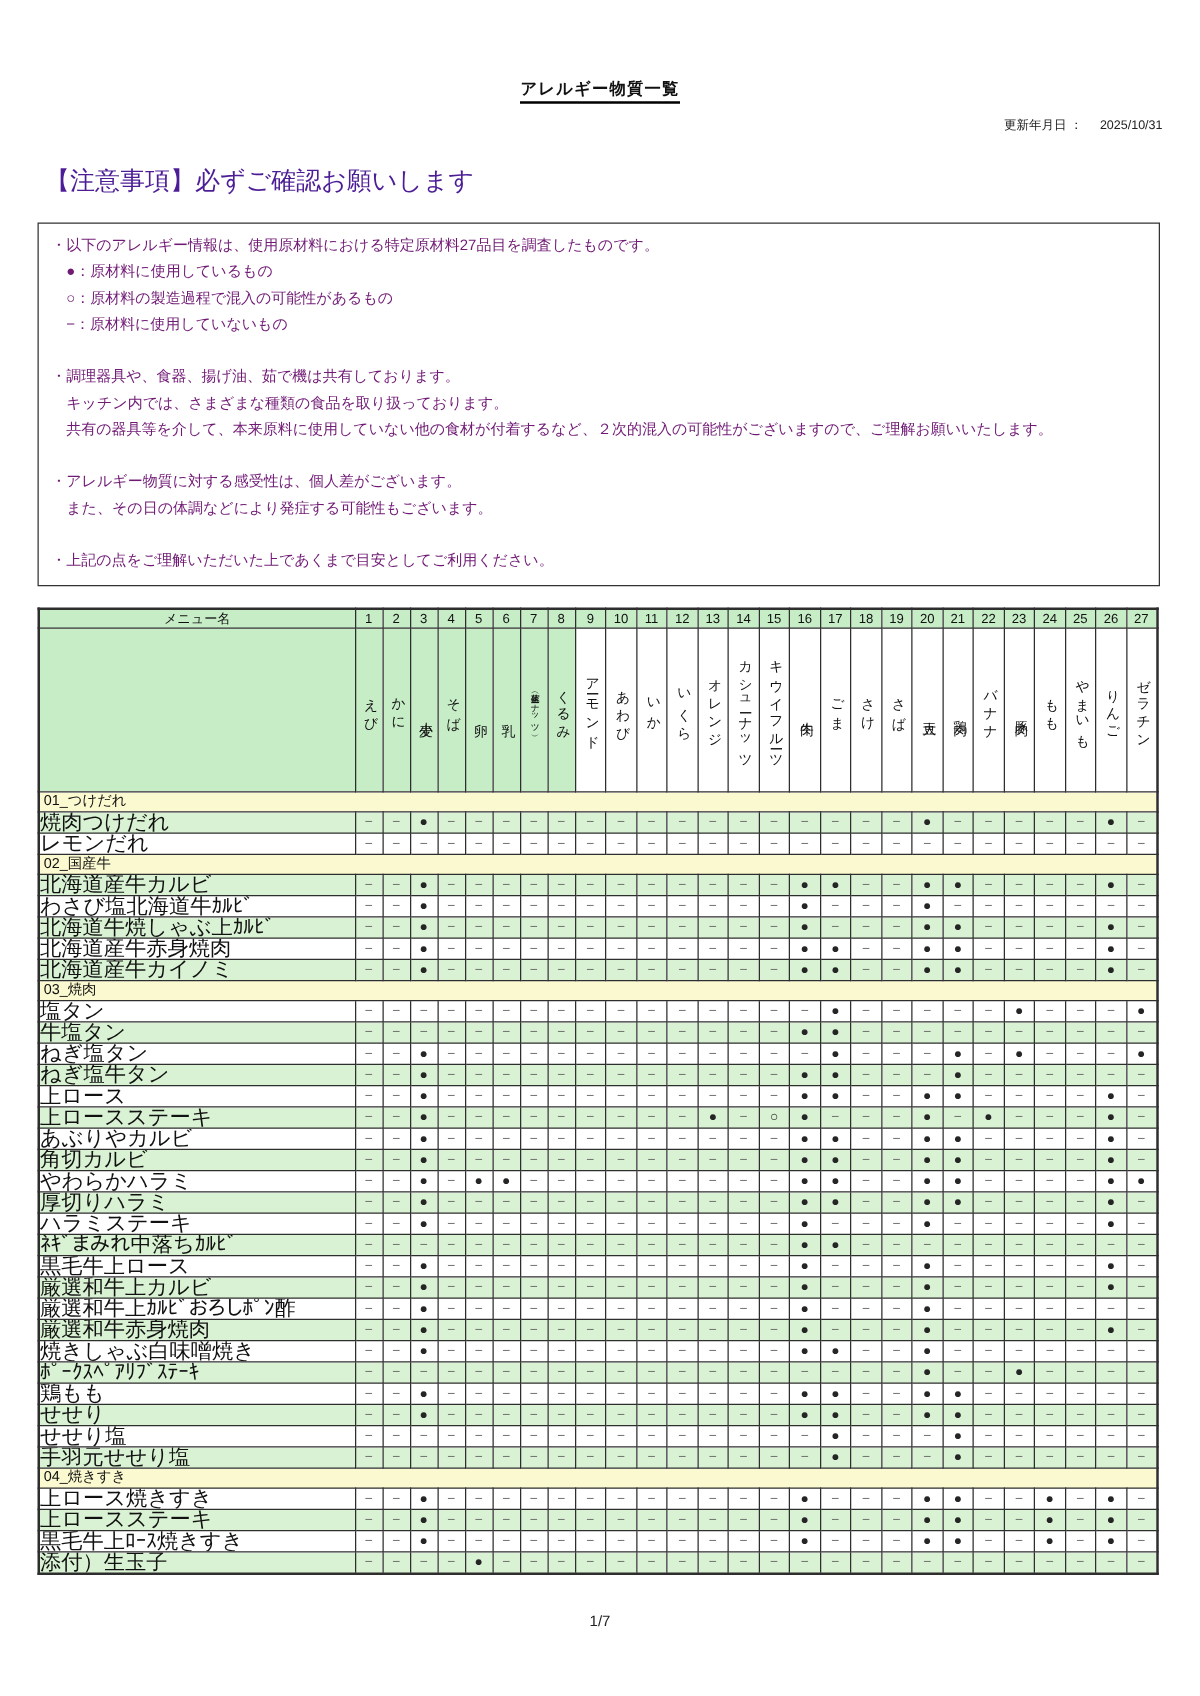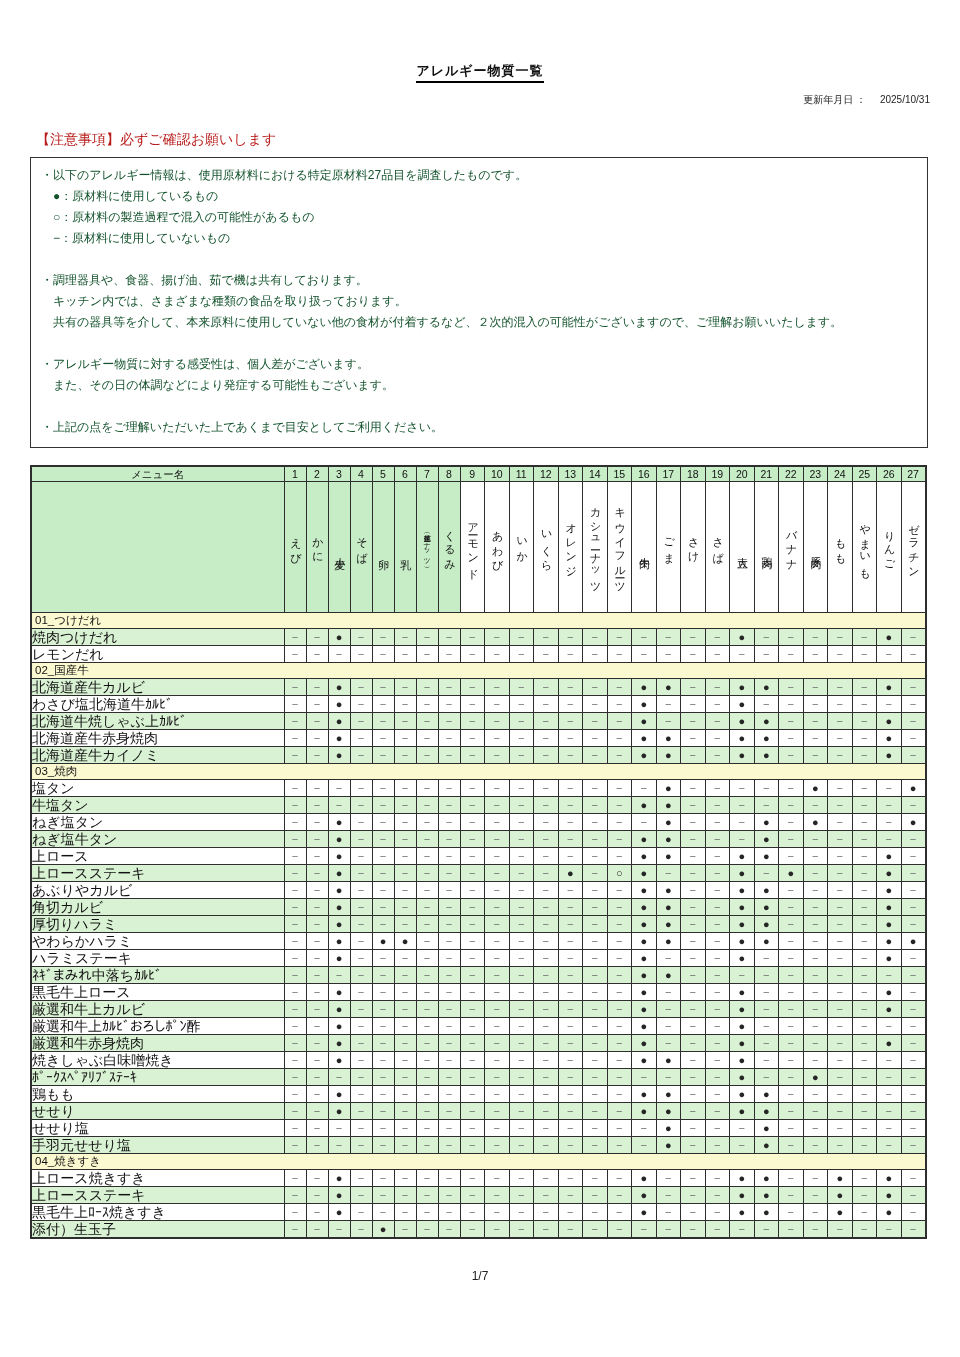--- a/index.html
+++ b/index.html
@@ -23,26 +23,26 @@
   .title span{
     display:inline-block;border-bottom:2px solid #000;padding-bottom:1px;
     letter-spacing:1px;
   }
   .update-line{
     text-align:right;margin:10px 30px 0 0;font-size:10px;color:#222;
   }
   .update-line .date{margin-left:14px;}
 
   .notice-heading{
-    margin:24px 0 8px 36px;font-size:14px;color:#b91c1c;
+    margin:24px 0 20px 36px;font-size:20px;color:#4c1d95;
   }
 
   .notes-box{
     margin:0 32px 0 30px;border:1px solid #333;
-    padding:7px 10px 9px 10px;font-size:12px;color:#14532d;
+    padding:7px 10px 9px 10px;font-size:12px;color:#701a75;
   }
   .notes-group{margin:0 0 21px 0;}
   .notes-group:last-child{margin-bottom:0;font-family:Liberation Serif, serif;}
   .note-line{line-height:21px;white-space:pre-wrap;}
 
   table.allergy{
     margin:17px 0 4px 30px;border-collapse:collapse;table-layout:fixed;
     width:896px;border:2px solid var(--border);
   }
   table.allergy th,table.allergy td{
@@ -64,21 +64,21 @@
 
   tr.section{height:16px;}
   tr.section td{
     background:var(--section-yellow);font-size:11.5px;text-align:left;
     padding-left:3px;line-height:15px;
   }
   tr.data{height:17px;}
   tr.data.g td{background:var(--row-green);}
   tr.data.w td{background:#ffffff;}
   td.mname{
-    font-size:14px;text-align:left;padding-left:3px;white-space:nowrap;
+    font-size:17px;text-align:left;padding-left:3px;white-space:nowrap;
     line-height:16px;
   }
   td.sym{text-align:center;font-size:11px;line-height:16px;}
   td.sym.dash{color:#6f6f6f;font-size:11px;}
   td.sym.dot{color:#252525;font-size:11px;}
   td.sym.ring{color:#252525;font-size:11px;}
 
   .page-footer{
     text-align:center;margin-top:30px;font-size:12px;color:#222;
     padding-bottom:40px;
@@ -666,20 +666,50 @@
           <td class="sym dash">−</td>
           <td class="sym dot">●</td>
           <td class="sym dot">●</td>
           <td class="sym dash">−</td>
           <td class="sym dash">−</td>
           <td class="sym dash">−</td>
           <td class="sym dash">−</td>
           <td class="sym dot">●</td>
           <td class="sym dash">−</td>
         </tr>
+        <tr class="data w">
+          <td class="mname">やわらかハラミ</td>
+          <td class="sym dash">−</td>
+          <td class="sym dash">−</td>
+          <td class="sym dot">●</td>
+          <td class="sym dash">−</td>
+          <td class="sym dot">●</td>
+          <td class="sym dot">●</td>
+          <td class="sym dash">−</td>
+          <td class="sym dash">−</td>
+          <td class="sym dash">−</td>
+          <td class="sym dash">−</td>
+          <td class="sym dash">−</td>
+          <td class="sym dash">−</td>
+          <td class="sym dash">−</td>
+          <td class="sym dash">−</td>
+          <td class="sym dash">−</td>
+          <td class="sym dot">●</td>
+          <td class="sym dot">●</td>
+          <td class="sym dash">−</td>
+          <td class="sym dash">−</td>
+          <td class="sym dot">●</td>
+          <td class="sym dot">●</td>
+          <td class="sym dash">−</td>
+          <td class="sym dash">−</td>
+          <td class="sym dash">−</td>
+          <td class="sym dash">−</td>
+          <td class="sym dot">●</td>
+          <td class="sym dot">●</td>
+        </tr>
         <tr class="data g">
           <td class="mname">厚切りハラミ</td>
           <td class="sym dash">−</td>
           <td class="sym dash">−</td>
           <td class="sym dot">●</td>
           <td class="sym dash">−</td>
           <td class="sym dash">−</td>
           <td class="sym dash">−</td>
           <td class="sym dash">−</td>
           <td class="sym dash">−</td>
@@ -695,50 +725,20 @@
           <td class="sym dash">−</td>
           <td class="sym dash">−</td>
           <td class="sym dot">●</td>
           <td class="sym dot">●</td>
           <td class="sym dash">−</td>
           <td class="sym dash">−</td>
           <td class="sym dash">−</td>
           <td class="sym dash">−</td>
           <td class="sym dot">●</td>
           <td class="sym dash">−</td>
-        </tr>
-        <tr class="data w">
-          <td class="mname">やわらかハラミ</td>
-          <td class="sym dash">−</td>
-          <td class="sym dash">−</td>
-          <td class="sym dot">●</td>
-          <td class="sym dash">−</td>
-          <td class="sym dot">●</td>
-          <td class="sym dot">●</td>
-          <td class="sym dash">−</td>
-          <td class="sym dash">−</td>
-          <td class="sym dash">−</td>
-          <td class="sym dash">−</td>
-          <td class="sym dash">−</td>
-          <td class="sym dash">−</td>
-          <td class="sym dash">−</td>
-          <td class="sym dash">−</td>
-          <td class="sym dash">−</td>
-          <td class="sym dot">●</td>
-          <td class="sym dot">●</td>
-          <td class="sym dash">−</td>
-          <td class="sym dash">−</td>
-          <td class="sym dot">●</td>
-          <td class="sym dot">●</td>
-          <td class="sym dash">−</td>
-          <td class="sym dash">−</td>
-          <td class="sym dash">−</td>
-          <td class="sym dash">−</td>
-          <td class="sym dot">●</td>
-          <td class="sym dot">●</td>
         </tr>
         <tr class="data w">
           <td class="mname">ハラミステーキ</td>
           <td class="sym dash">−</td>
           <td class="sym dash">−</td>
           <td class="sym dot">●</td>
           <td class="sym dash">−</td>
           <td class="sym dash">−</td>
           <td class="sym dash">−</td>
           <td class="sym dash">−</td>

